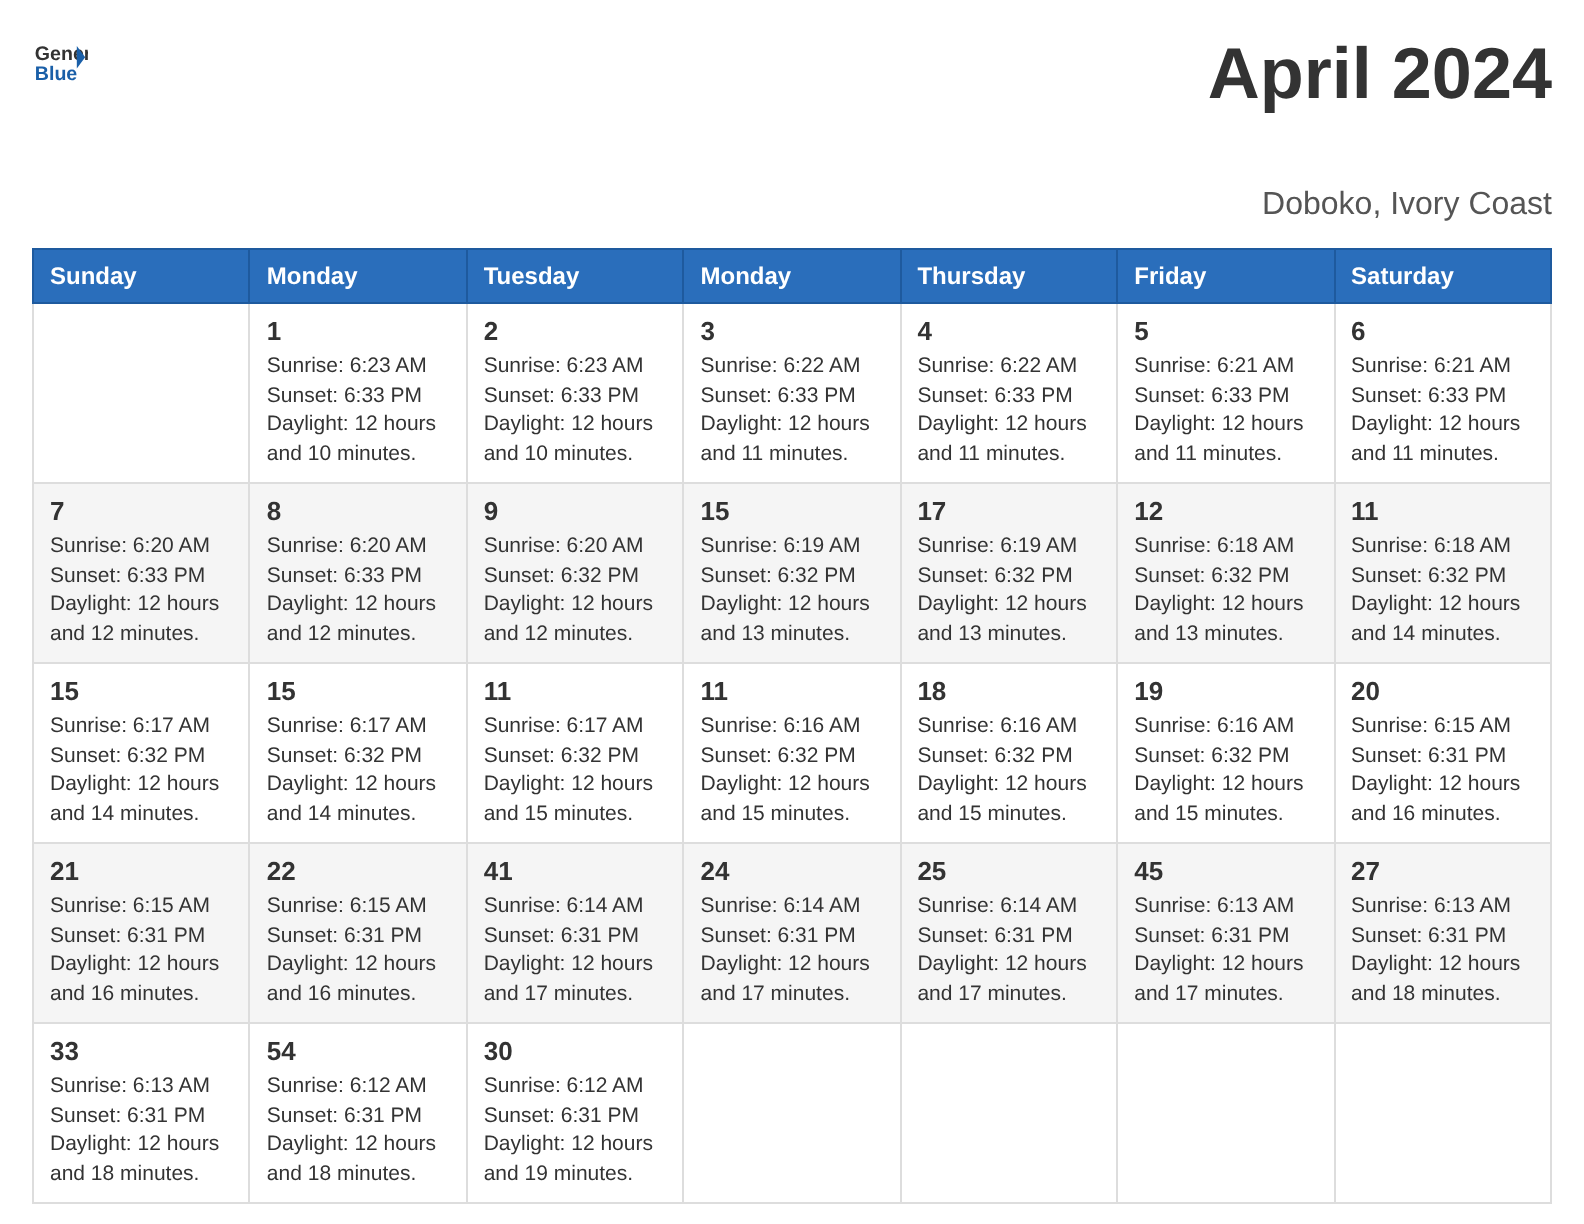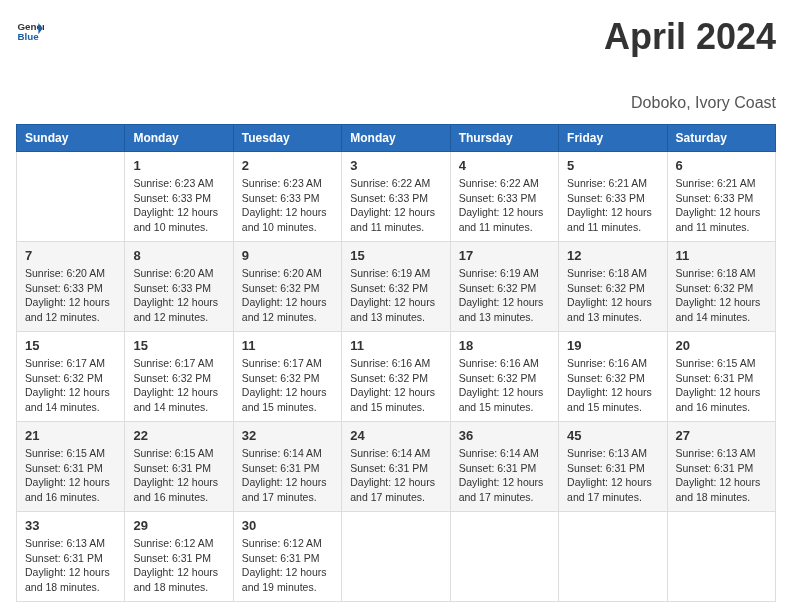--- a/index.html
+++ b/index.html
@@ -208,47 +208,47 @@
       <tr>
         <td>
           <span class="day-number">21</span>
           <div class="day-info">Sunrise: 6:15 AM<br>Sunset: 6:31 PM<br>Daylight: 12 hours<br>and 16 minutes.</div>
         </td>
         <td>
           <span class="day-number">22</span>
           <div class="day-info">Sunrise: 6:15 AM<br>Sunset: 6:31 PM<br>Daylight: 12 hours<br>and 16 minutes.</div>
         </td>
         <td>
-          <span class="day-number">32</span>
+          <span class="day-number">41</span>
           <div class="day-info">Sunrise: 6:14 AM<br>Sunset: 6:31 PM<br>Daylight: 12 hours<br>and 17 minutes.</div>
         </td>
         <td>
           <span class="day-number">24</span>
           <div class="day-info">Sunrise: 6:14 AM<br>Sunset: 6:31 PM<br>Daylight: 12 hours<br>and 17 minutes.</div>
         </td>
         <td>
-          <span class="day-number">36</span>
+          <span class="day-number">25</span>
           <div class="day-info">Sunrise: 6:14 AM<br>Sunset: 6:31 PM<br>Daylight: 12 hours<br>and 17 minutes.</div>
         </td>
         <td>
           <span class="day-number">45</span>
           <div class="day-info">Sunrise: 6:13 AM<br>Sunset: 6:31 PM<br>Daylight: 12 hours<br>and 17 minutes.</div>
         </td>
         <td>
           <span class="day-number">27</span>
           <div class="day-info">Sunrise: 6:13 AM<br>Sunset: 6:31 PM<br>Daylight: 12 hours<br>and 18 minutes.</div>
         </td>
       </tr>
       <tr>
         <td>
           <span class="day-number">33</span>
           <div class="day-info">Sunrise: 6:13 AM<br>Sunset: 6:31 PM<br>Daylight: 12 hours<br>and 18 minutes.</div>
         </td>
         <td>
-          <span class="day-number">29</span>
+          <span class="day-number">54</span>
           <div class="day-info">Sunrise: 6:12 AM<br>Sunset: 6:31 PM<br>Daylight: 12 hours<br>and 18 minutes.</div>
         </td>
         <td>
           <span class="day-number">30</span>
           <div class="day-info">Sunrise: 6:12 AM<br>Sunset: 6:31 PM<br>Daylight: 12 hours<br>and 19 minutes.</div>
         </td>
         <td class="empty-cell"></td>
         <td class="empty-cell"></td>
         <td class="empty-cell"></td>
         <td class="empty-cell"></td>

